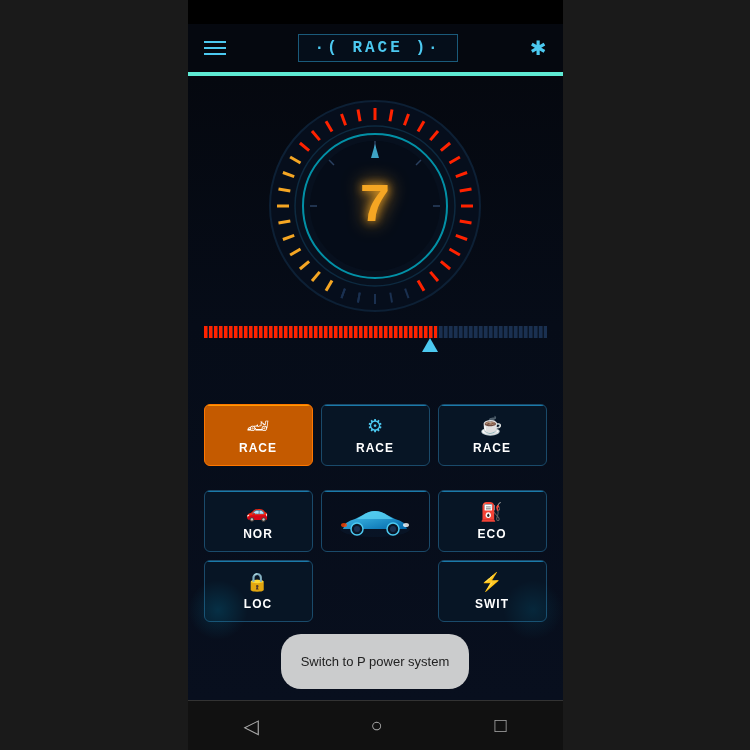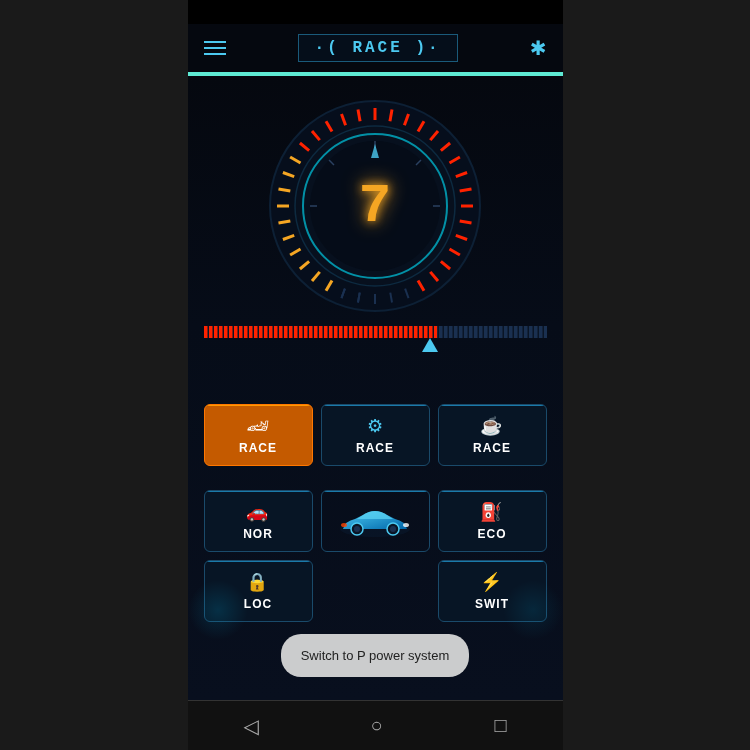--- a/index.html
+++ b/index.html
@@ -168,21 +168,21 @@
     
     .mode-btn.car-center {
       background: transparent;
       border: 1px solid #1a4a6a;
     }
     
     .tooltip-banner {
       background: rgba(220,220,220,0.92);
       color: #222;
       font-size: 13px;
-      padding: 14px 20px;
+      padding: 20px 20px;
       border-radius: 20px;
       margin: 12px 16px 14px 16px;
       text-align: center;
     }
     
     .nav-bar {
       height: 50px;
       background: #111;
       display: flex;
       align-items: center;

